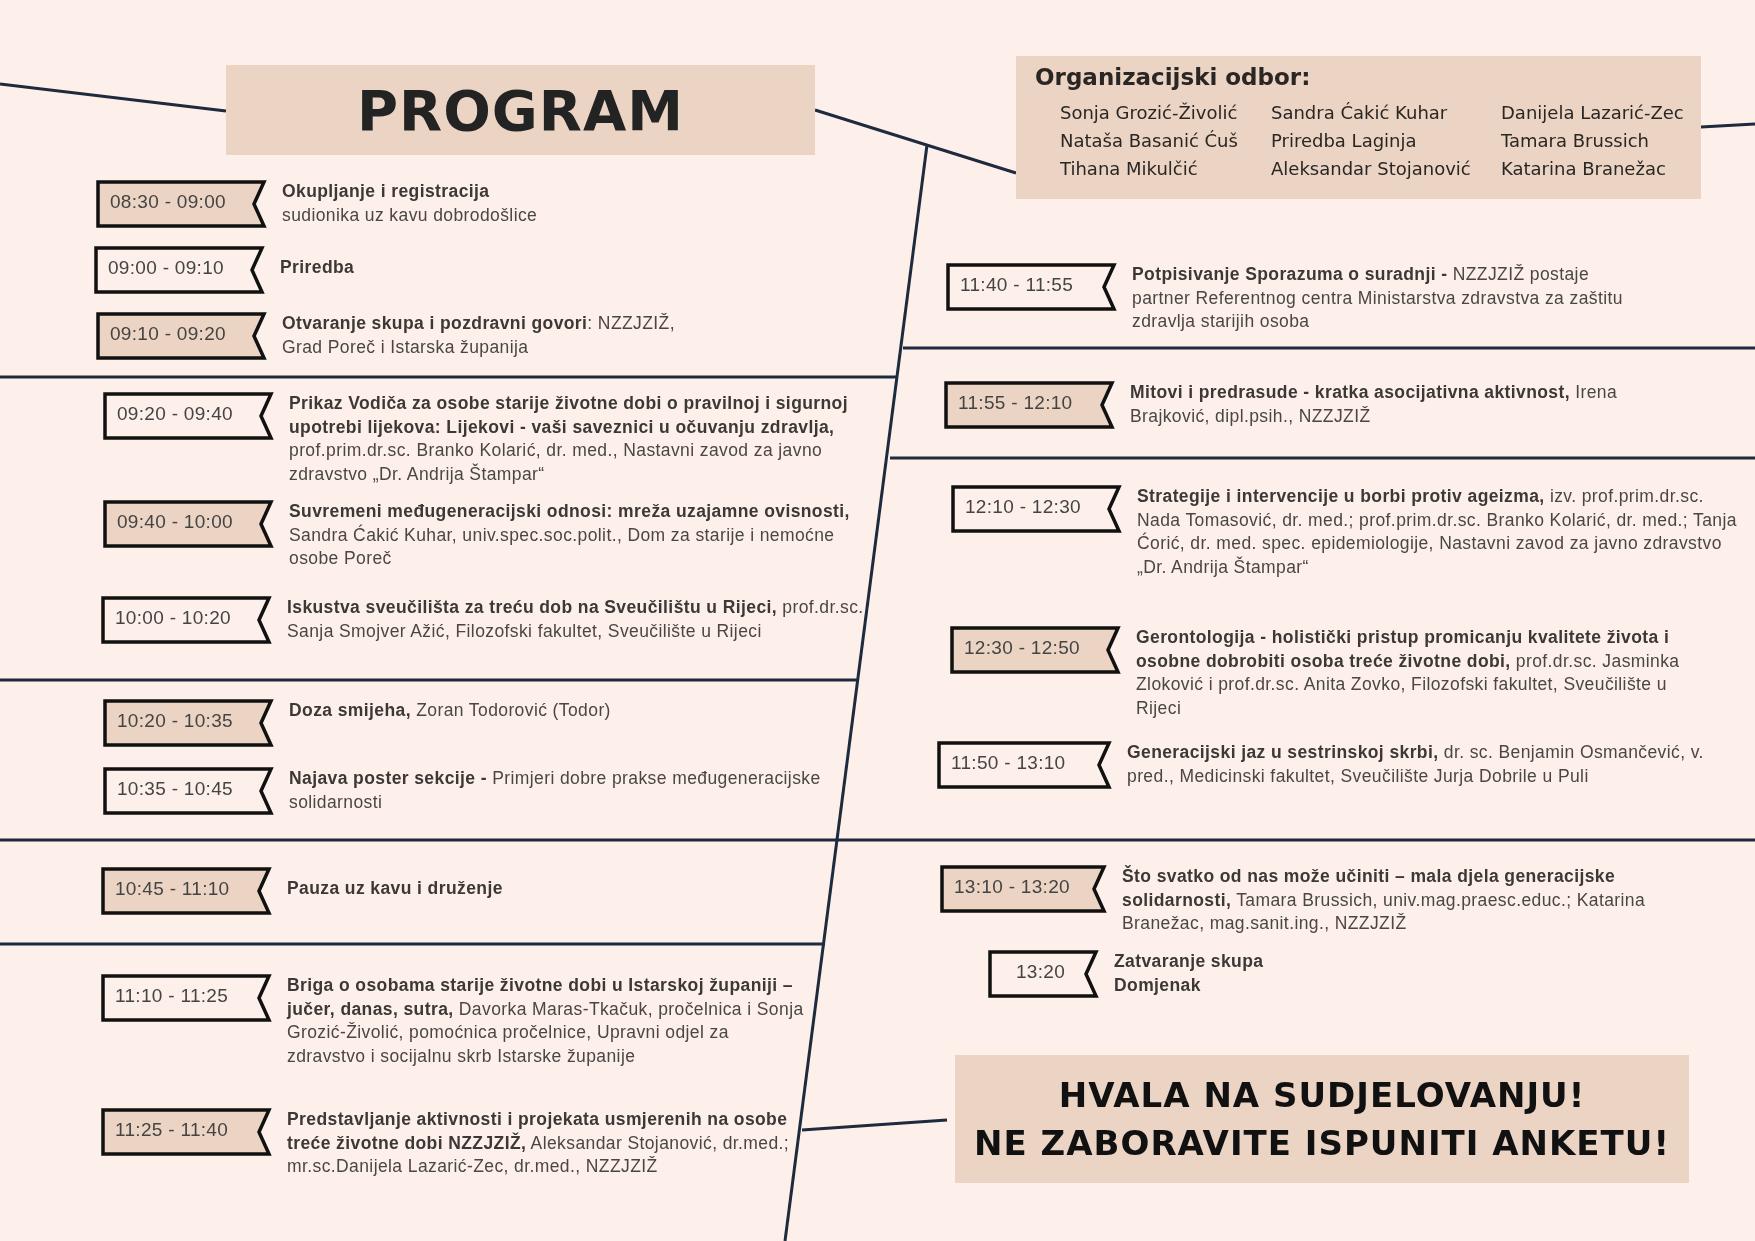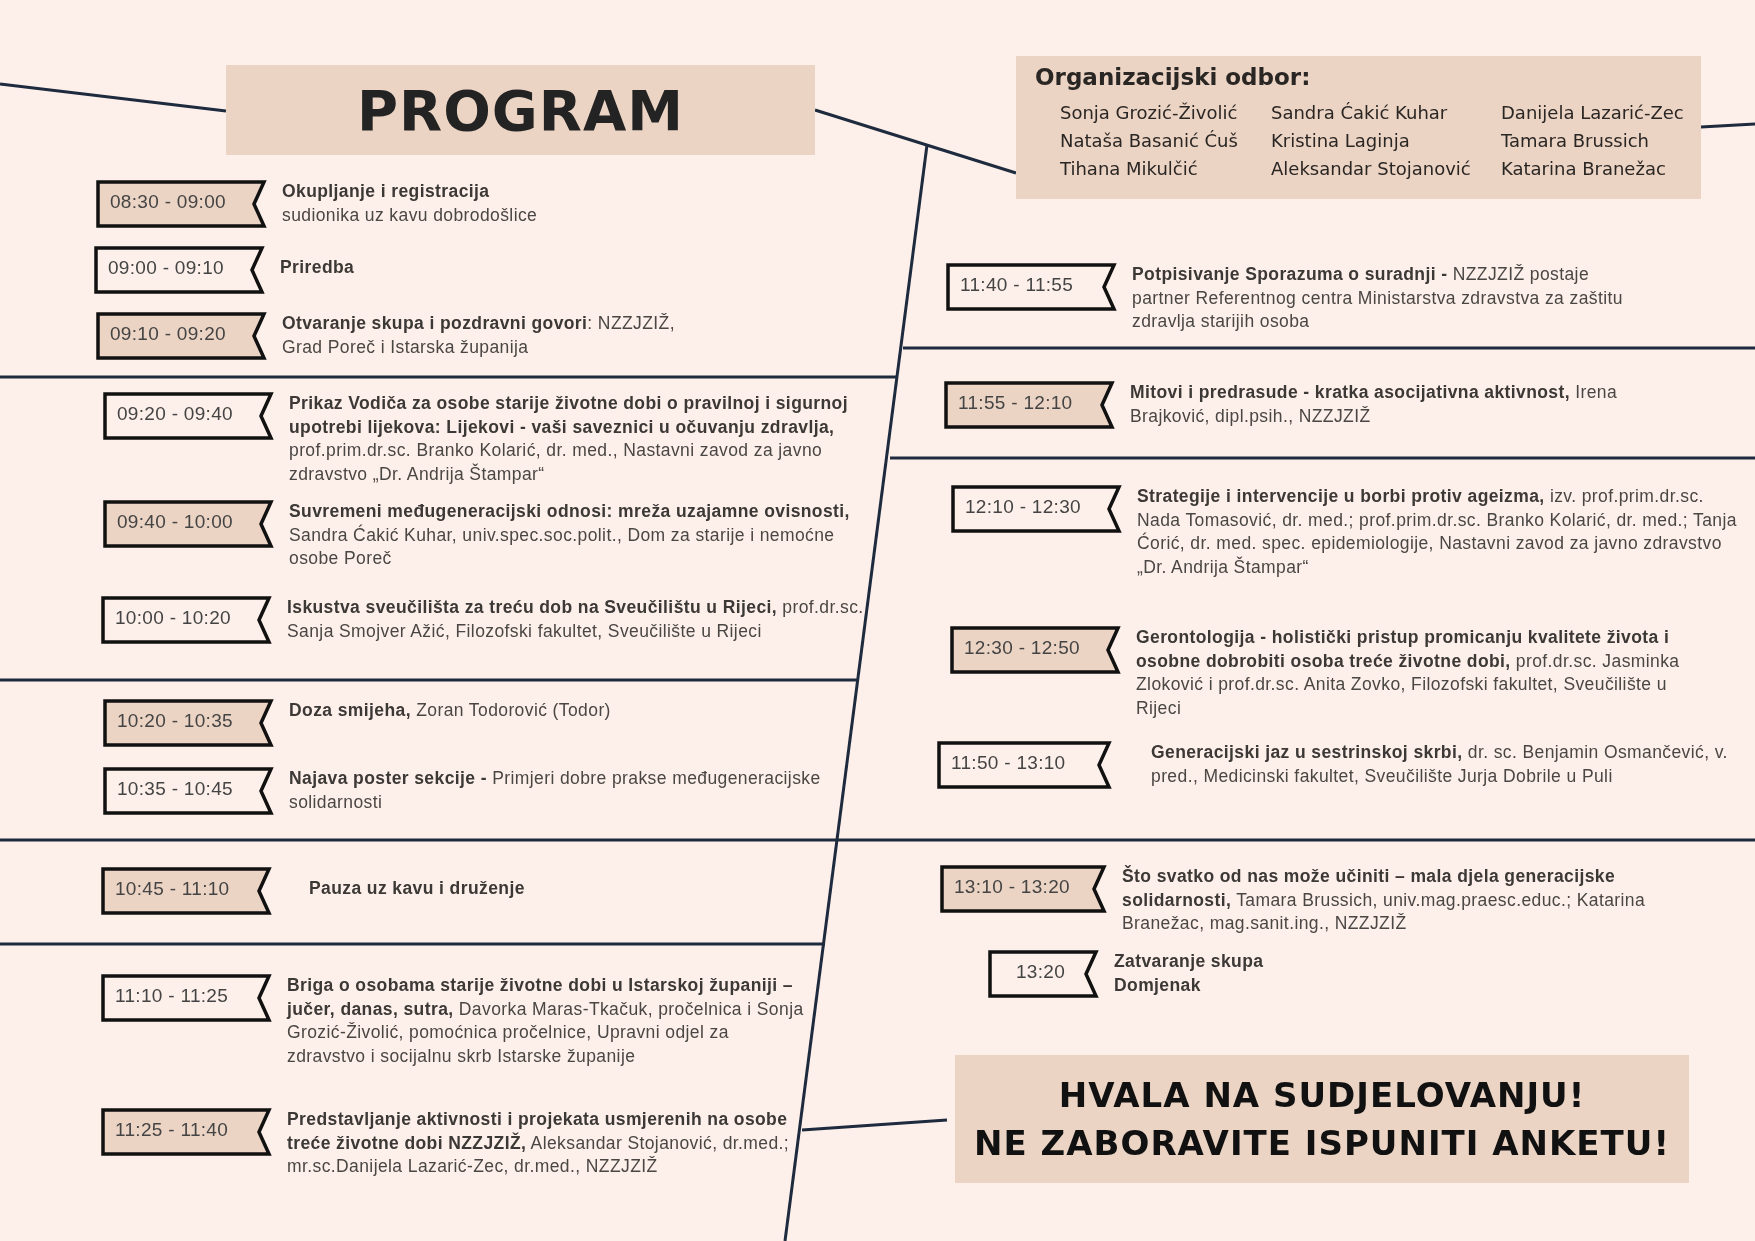--- a/index.html
+++ b/index.html
@@ -41,21 +41,21 @@
 
 <div class="box" id="org">
   <div class="ttl">Organizacijski odbor:</div>
   <div class="col" style="left:44px">
     <div>Sonja Grozić-Živolić</div>
     <div>Nataša Basanić Ćuš</div>
     <div>Tihana Mikulčić</div>
   </div>
   <div class="col" style="left:255px">
     <div>Sandra Ćakić Kuhar</div>
-    <div>Kristina Laginja</div>
+    <div>Priredba Laginja</div>
     <div>Aleksandar Stojanović</div>
   </div>
   <div class="col" style="left:485px">
     <div>Danijela Lazarić-Zec</div>
     <div>Tamara Brussich</div>
     <div>Katarina Branežac</div>
   </div>
 </div>
 
 <div id="schedule">
@@ -131,21 +131,21 @@
       </div>
       <div class="desc" style="width: 540px;"><b style="white-space: pre-line;">Najava poster sekcije -</b><span> Primjeri dobre prakse međugeneracijske solidarnosti</span></div>
     </div>
     <div class="item" style="left: 101px; top: 867px;">
       <div class="tag" style="width: 172px;">
         <svg width="172" height="48">
           <polygon points="2,2 168,2 158,24 168,46 2,46" fill="#ecd4c4" stroke="#111111" stroke-width="3.5"></polygon>
         </svg>
         <span>10:45 - 11:10</span>
       </div>
-      <div class="desc" style="width: 540px; margin-top: 10px;"><b style="white-space: pre-line; margin-left: 22px;">Pauza uz kavu i druženje</b><span></span></div>
+      <div class="desc" style="width: 540px; margin-top: 10px;"><b style="white-space: pre-line;">Pauza uz kavu i druženje</b><span></span></div>
     </div>
     <div class="item" style="left: 101px; top: 974px;">
       <div class="tag" style="width: 172px;">
         <svg width="172" height="48">
           <polygon points="2,2 168,2 158,24 168,46 2,46" fill="#fdf0ea" stroke="#111111" stroke-width="3.5"></polygon>
         </svg>
         <span>11:10 - 11:25</span>
       </div>
       <div class="desc" style="width: 520px;"><b style="white-space: pre-line;">Briga o osobama starije životne dobi u Istarskoj županiji – jučer, danas, sutra,</b><span> Davorka Maras-Tkačuk, pročelnica i Sonja Grozić-Živolić, pomoćnica pročelnice, Upravni odjel za zdravstvo i socijalnu skrb Istarske županije</span></div>
     </div>
@@ -187,21 +187,21 @@
     </div>
     <div class="item" style="left: 950px; top: 626px;">
       <div class="tag" style="width: 172px;">
         <svg width="172" height="48">
           <polygon points="2,2 168,2 158,24 168,46 2,46" fill="#ecd4c4" stroke="#111111" stroke-width="3.5"></polygon>
         </svg>
         <span>12:30 - 12:50</span>
       </div>
       <div class="desc" style="width: 560px;"><b style="white-space: pre-line;">Gerontologija - holistički pristup promicanju kvalitete života i osobne dobrobiti osoba treće životne dobi,</b><span> prof.dr.sc. Jasminka Zloković i prof.dr.sc. Anita Zovko, Filozofski fakultet, Sveučilište u Rijeci</span></div>
     </div>
-    <div class="item" style="left: 937px; top: 741px; gap: 24px;">
+    <div class="item" style="left: 937px; top: 741px;">
       <div class="tag" style="width: 176px;">
         <svg width="176" height="48">
           <polygon points="2,2 172,2 162,24 172,46 2,46" fill="#fdf0ea" stroke="#111111" stroke-width="3.5"></polygon>
         </svg>
         <span>11:50 - 13:10</span>
       </div>
       <div class="desc" style="width: 590px;"><b style="white-space: pre-line;">Generacijski jaz u sestrinskoj skrbi,</b><span> dr. sc. Benjamin Osmančević, v. pred., Medicinski fakultet, Sveučilište Jurja Dobrile u Puli</span></div>
     </div>
     <div class="item" style="left: 940px; top: 865px;">
       <div class="tag" style="width: 168px;">

